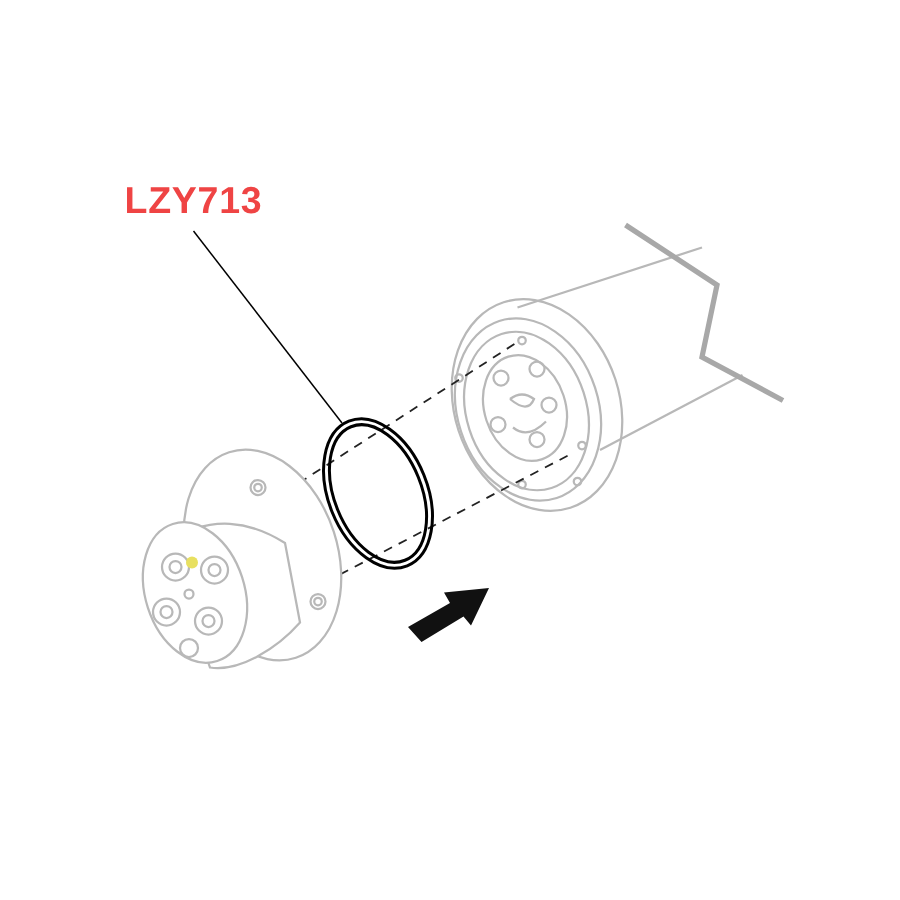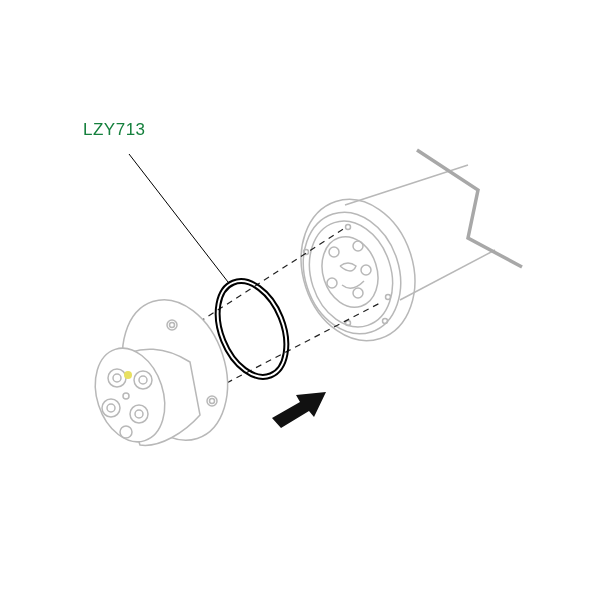--- a/index.html
+++ b/index.html
@@ -1,21 +1,21 @@
 <!DOCTYPE html>
 <html><head>
 <meta charset="utf-8">
 <style>
   html, body { margin:0; padding:0; background:#ffffff; }
   body { width:600px; height:600px; position:relative; overflow:hidden; font-family:"Liberation Sans", sans-serif; }
   #diagram { position:absolute; left:0; top:0; width:600px; height:600px; }
   .label {
     position:absolute; left:83px; top:120px;
     font-family:"Liberation Sans", sans-serif;
-    font-weight:normal; font-size:17px; color:#15803d; letter-spacing:0.5px;
+    font-weight:bold; font-size:25px; color:#ef4444; letter-spacing:0.5px;
   }
 </style>
 </head>
 <body>
 
 <div id="diagram">
 <svg width="600" height="600" viewBox="0 0 600 600" xmlns="http://www.w3.org/2000/svg">
 
   <g fill="none" stroke="#b8b8b8" stroke-width="1.5">
 

